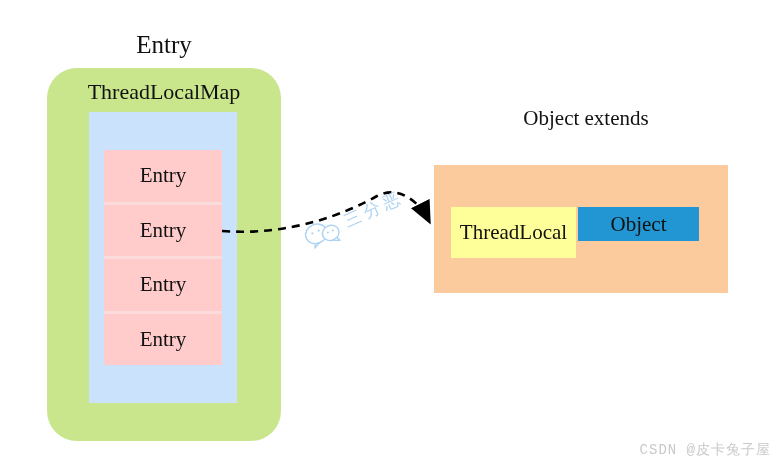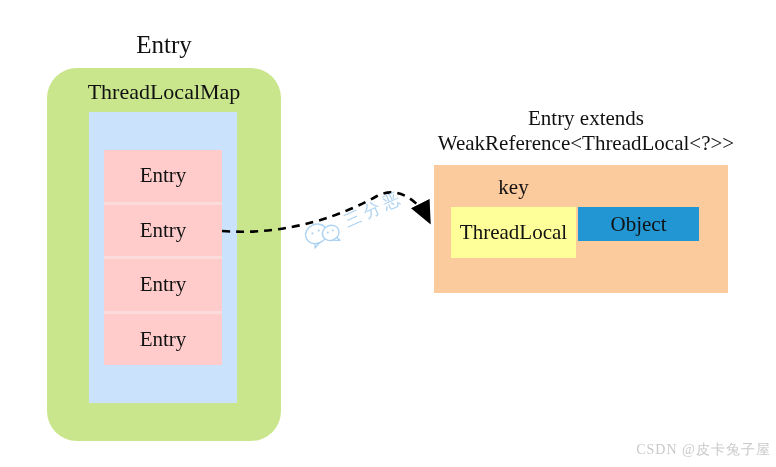--- a/index.html
+++ b/index.html
@@ -91,21 +91,21 @@
     font-size:17px;letter-spacing:4px;
     font-family:"DejaVu Sans", sans-serif;
     padding-bottom:6px;
   }
 
   
   .footer-credit{
     right:5px;top:441px;
     font-size:14px;
     color:var(--footer_gray);
-    font-family:Liberation Serif, serif;
+    font-family:Liberation Mono, monospace;
     letter-spacing:1px;
   }
 </style>
 </head>
 <body>
 
 <div class="canvas">
 
   <div class="abs thread-title">Entry</div>
 
@@ -114,26 +114,24 @@
   <div class="abs blue-inner"></div>
 
   <div class="abs entry-list">
     <div class="entry-cell">Entry</div>
     <div class="entry-cell">Entry</div>
     <div class="entry-cell">Entry</div>
     <div class="entry-cell">Entry</div>
   </div>
 
   <div class="abs entry-caption">
-    <div>Entry extends</div>
-    <div>WeakReference&lt;ThreadLocal&lt;?&gt;&gt;</div>
+    <div>Object extends</div>
   </div>
 
   <div class="abs orange-panel"></div>
-  <div class="abs key-label">key</div>
   <div class="abs key-cell">ThreadLocal</div>
   <div class="abs value-cell">Object</div>
 
   <svg class="abs arrow-svg" viewBox="0 0 776 467">
     <defs>
       <marker id="ah" markerWidth="12" markerHeight="10" refX="7.5" refY="4" orient="auto">
         <polygon points="0 0, 9 4, 0 8" fill="var(--arrow)"></polygon>
       </marker>
     </defs>
     <path d="M222,231 C290,236 345,214 377,196 C398,185 419,201 429,221" fill="none" stroke="var(--arrow)" stroke-width="2.6" stroke-dasharray="8 6" marker-end="url(#ah)"></path>

